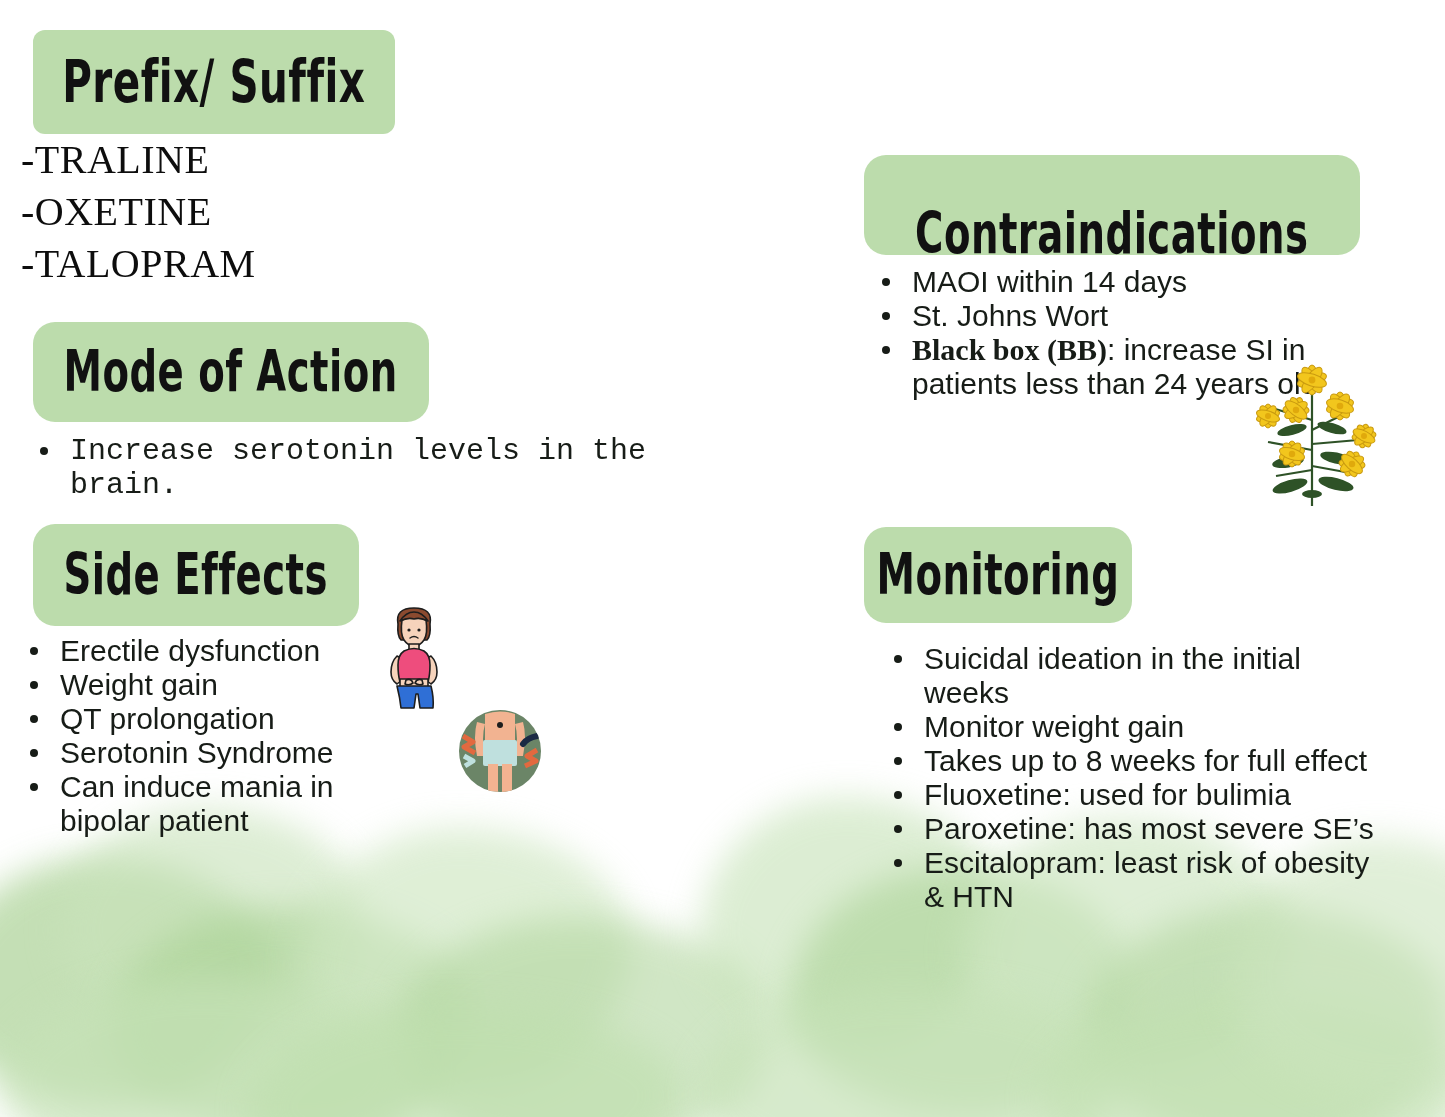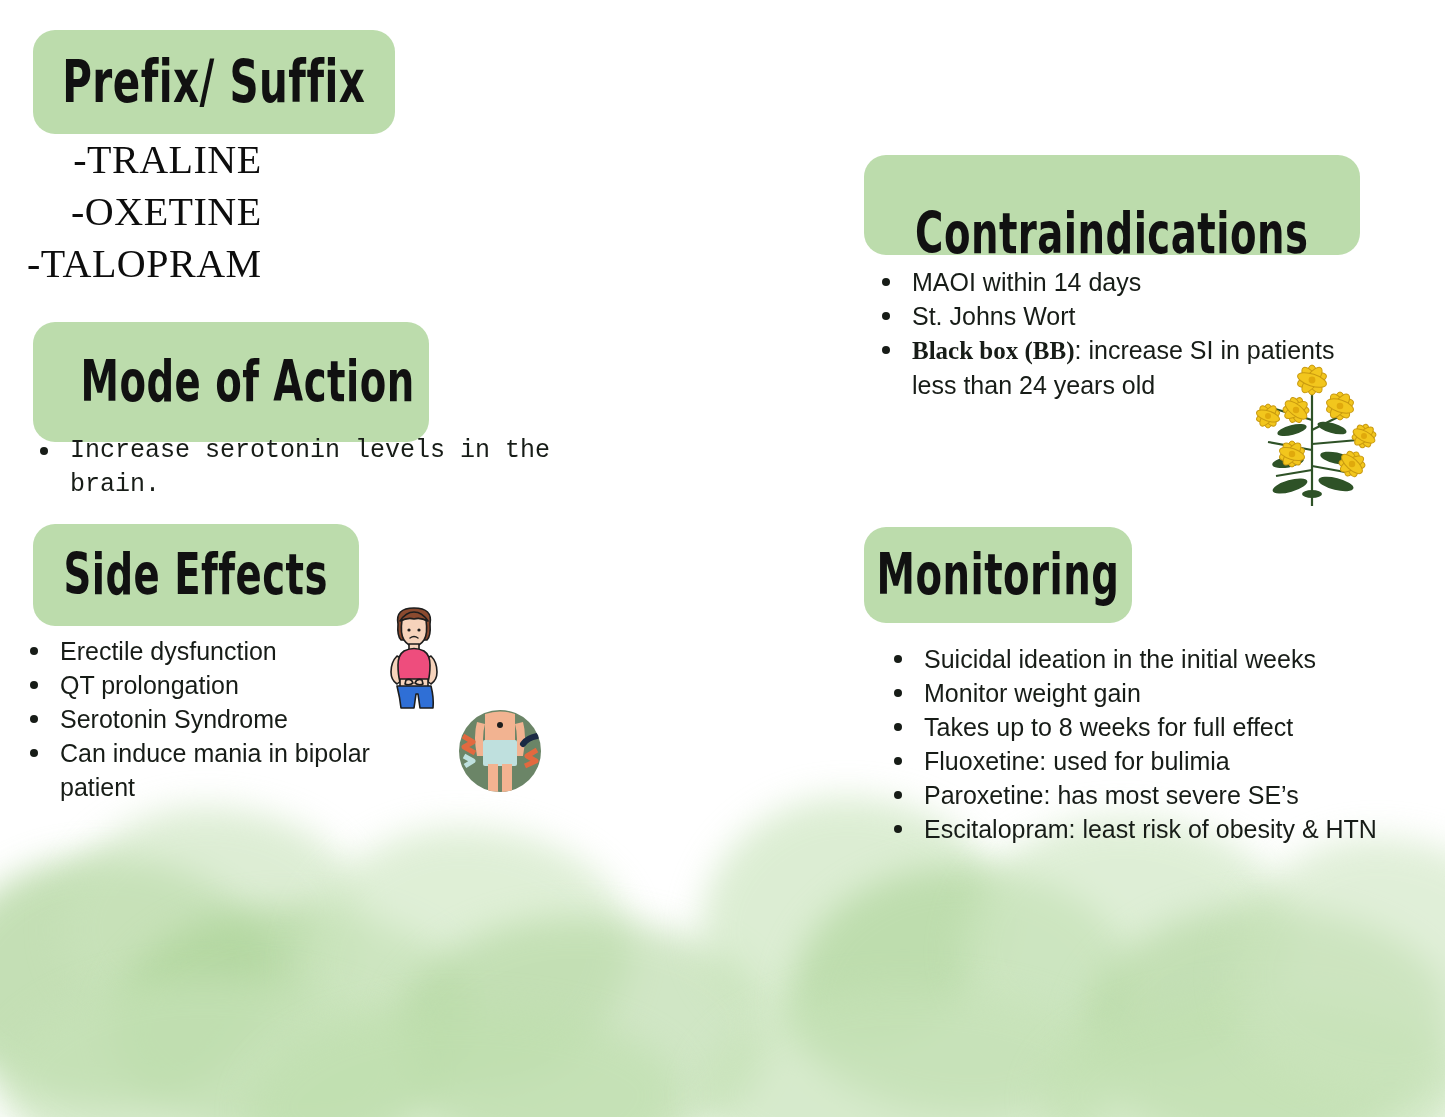--- a/index.html
+++ b/index.html
@@ -52,45 +52,44 @@
     letter-spacing: 0.5px;
     line-height: 1;
     white-space: nowrap;
     transform: scaleY(1.35) scaleX(0.92);
     transform-origin: center;
   }
 
   
   #prefix-list {
     position: absolute;
-    left: 27px;
+    left: 21px;
     top: 134px;
     z-index: 3;
-    text-align: right;
   }
   .prefix-item {
     font-family: "Liberation Serif", serif;
     font-size: 40px;
     line-height: 52px;
     color: #0d0d0d;
     letter-spacing: 0.5px;
     white-space: nowrap;
   }
 
   
   .bullets {
     position: absolute;
     z-index: 3;
     margin: 0;
     padding: 0;
     list-style: none;
   }
   .bullets li {
     position: relative;
-    font-size: 25px;
+    font-size: 30px;
     line-height: 34px;
     color: #171c17;
     padding-left: 42px;
     margin-bottom: 0;
   }
   .bullets li::before {
     content: "";
     position: absolute;
     left: 12px;
     top: 13px;
@@ -126,44 +125,45 @@
 
     <div class="blob" style="left:700px;  top:0px;   width:300px; height:250px; background:#c5e2b6; opacity:.60;"></div>
     <div class="blob" style="left:790px;  top:70px;  width:340px; height:250px; background:#a9d294; opacity:.58;"></div>
     <div class="blob" style="left:960px;  top:20px;  width:330px; height:250px; background:#cde6c0; opacity:.64;"></div>
     <div class="blob" style="left:1080px; top:110px; width:370px; height:240px; background:#b4d7a1; opacity:.62;"></div>
     <div class="blob" style="left:700px;  top:190px; width:420px; height:200px; background:#c6e2b7; opacity:.70;"></div>
     <div class="blob" style="left:1040px; top:200px; width:430px; height:190px; background:#c1e0b0; opacity:.66;"></div>
     <div class="blob" style="left:1230px; top:40px;  width:300px; height:260px; background:#cbe4bd; opacity:.58;"></div>
   </div>
 
-  <div class="pill" style="left:33px; top:30px; width:362px; height:104px;">
+  <div class="pill" style="left:33px; top:30px; width:362px; height:104px;border-radius:12px;">
     <span class="pill-label" style="font-size:44px;">Prefix/ Suffix</span>
   </div>
 
   <div id="prefix-list">
     <div class="prefix-item">-TRALINE</div>
     <div class="prefix-item">-OXETINE</div>
     <div class="prefix-item">-TALOPRAM</div>
   </div>
 
-  <div class="pill" style="left:33px; top:322px; width:396px; height:120px;justify-content:flex-end;">
+  <div class="pill" style="left:33px; top:322px; width:396px; height:100px;">
     <span class="pill-label" style="font-size:42px;">Mode of Action</span>
   </div>
 
   <ul class="bullets" style="left:28px; top:434px; width:620px;font-family:Liberation Mono, monospace;">
     <li>Increase serotonin levels in the brain.</li>
   </ul>
 
   <div class="pill" style="left:33px; top:524px; width:326px; height:102px;">
     <span class="pill-label" style="font-size:42px;">Side Effects</span>
   </div>
 
   <ul class="bullets" style="left:18px; top:634px; width:400px;">
     <li>Erectile dysfunction</li>
+    <li>Weight gain</li>
     <li>QT prolongation</li>
     <li>Serotonin Syndrome</li>
     <li>Can induce mania in bipolar patient</li>
   </ul>
 
   <div class="pill" style="left:864px; top:155px; width:496px; height:100px;align-items:flex-end;">
     <span class="pill-label" style="font-size:42px;">Contraindications</span>
   </div>
 
   <ul class="bullets" style="left:870px; top:265px; width:512px;">

